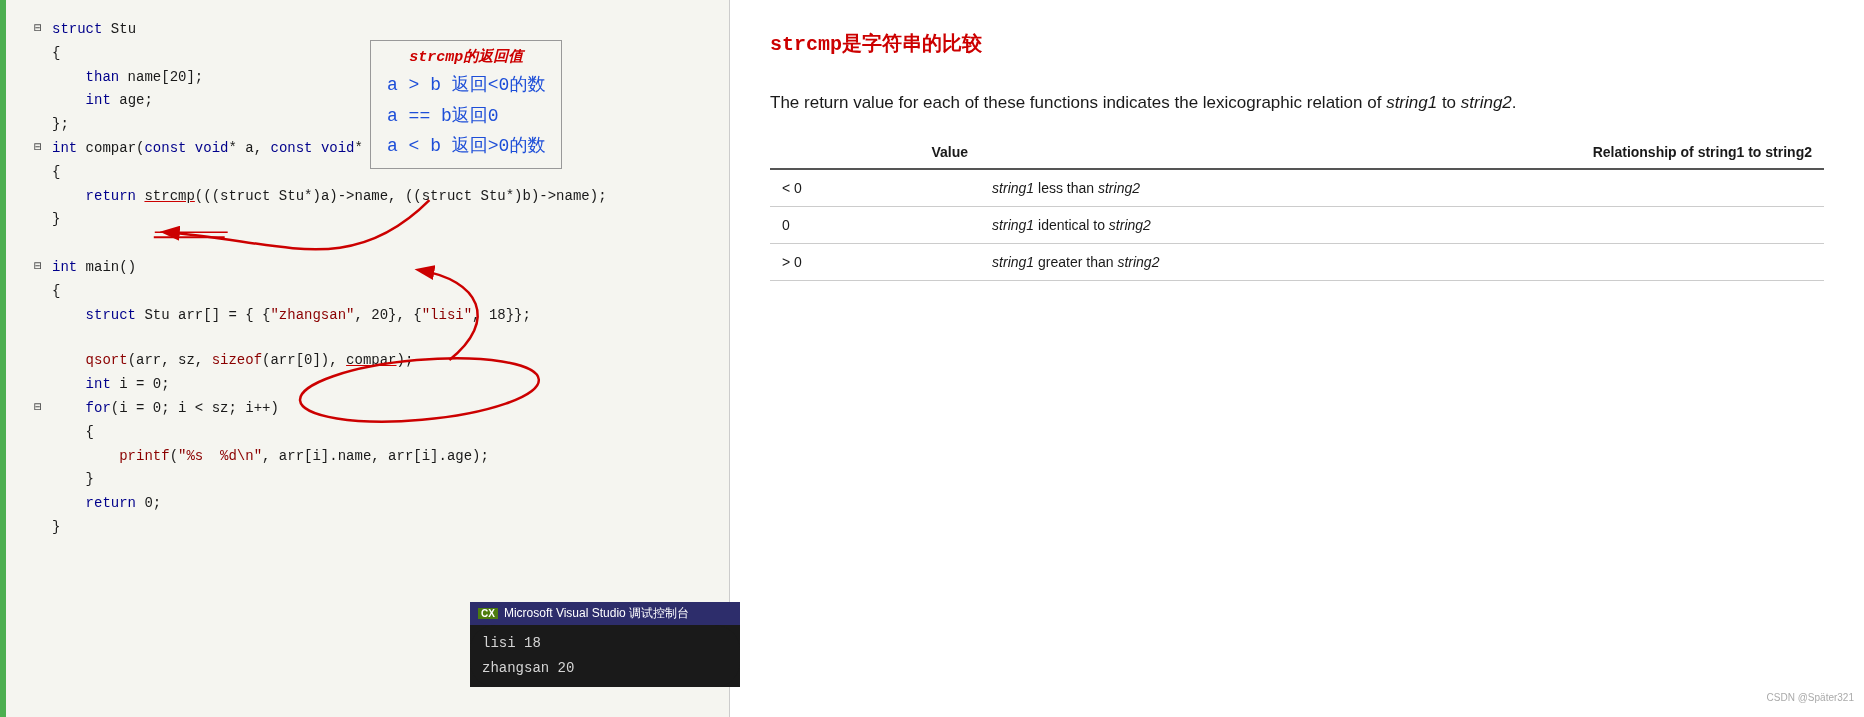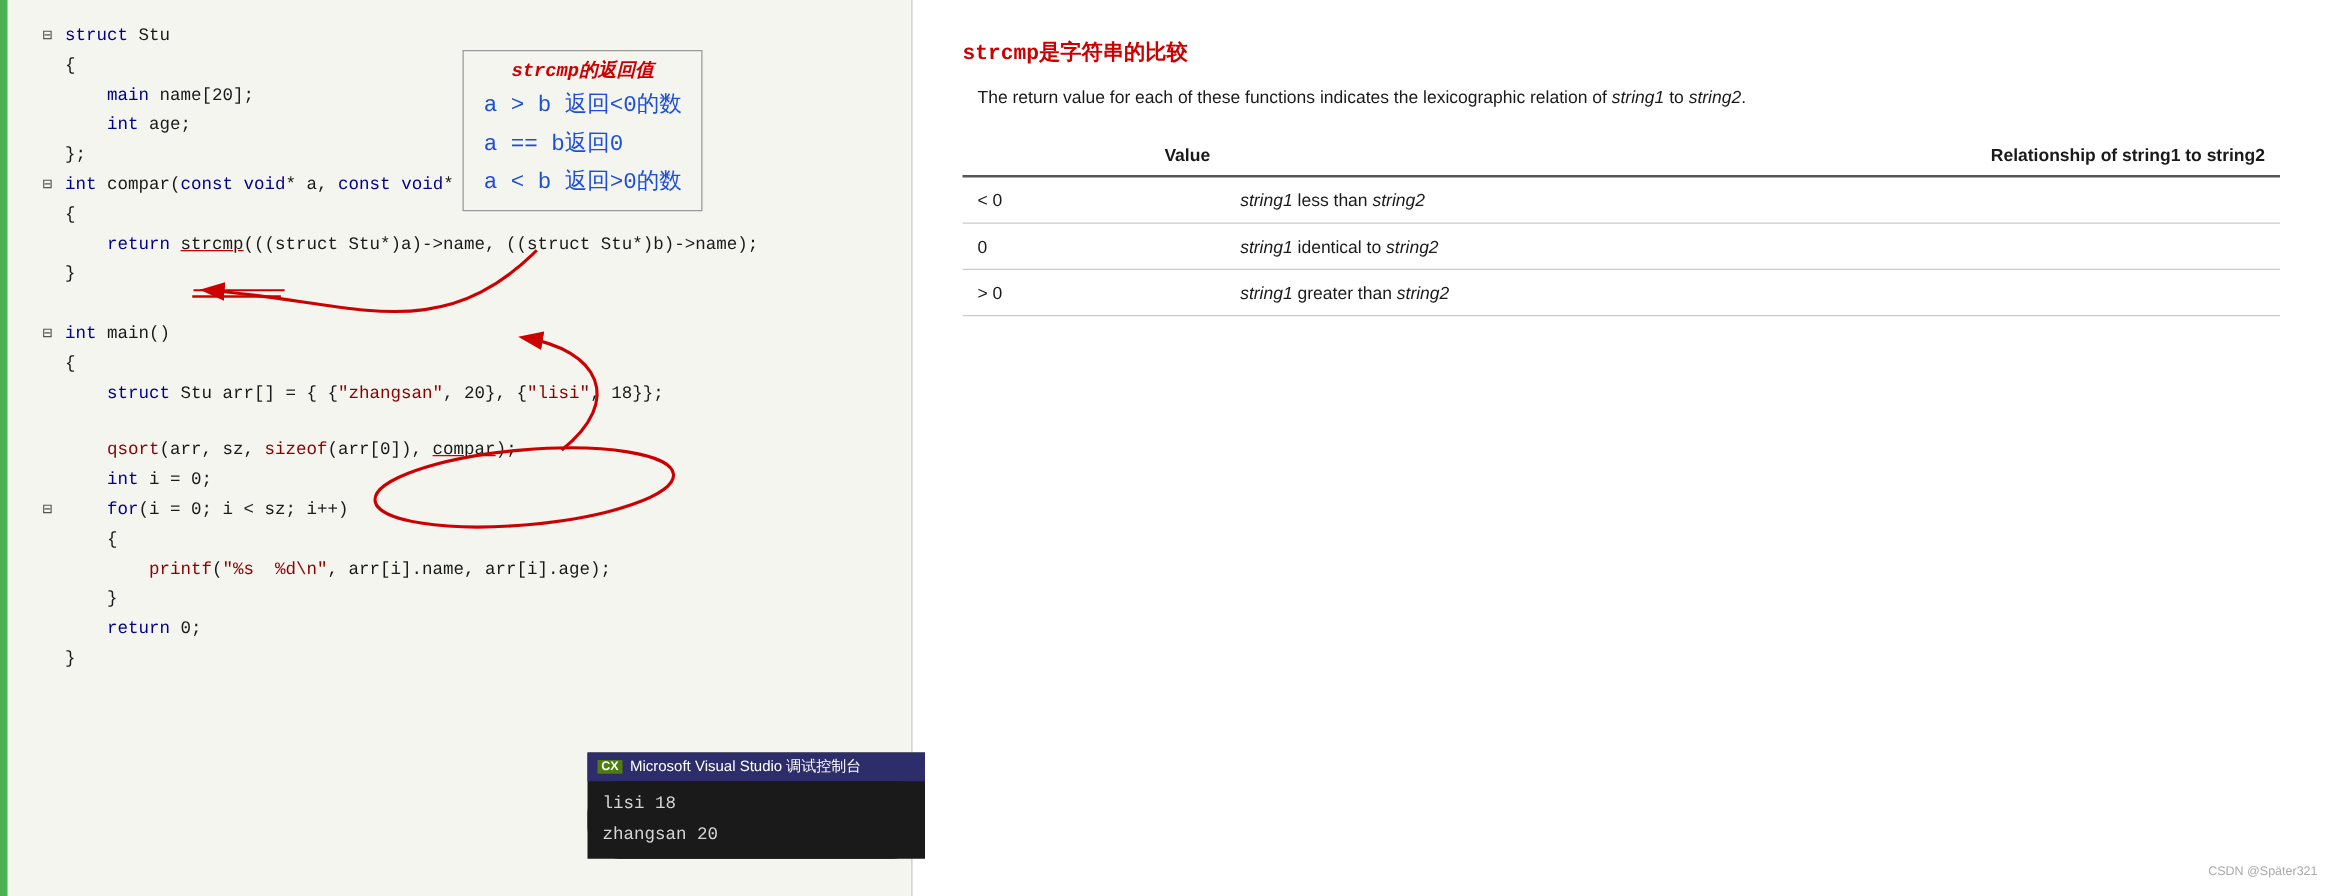--- a/index.html
+++ b/index.html
@@ -144,32 +144,31 @@
     
     .doc-panel {
       flex: 1;
       padding: 30px 40px;
       background: #fff;
     }
 
     .doc-title {
       color: #cc0000;
       font-family: 'Consolas', 'Courier New', monospace;
-      font-size: 17px;
+      font-size: 20px;
       font-weight: bold;
-      margin-bottom: 13px;
+      margin-bottom: 32px;
     }
 
     .doc-desc {
       font-family: Arial, 'Times New Roman', serif;
-      font-size: 14px;
+      font-size: 17px;
       color: #1a1a1a;
       margin-bottom: 20px;
       line-height: 1.6;
-      margin-left: 12px;
     }
 
     .doc-desc em {
       font-style: italic;
       font-weight: normal;
     }
 
     .doc-table {
       width: 100%;
       border-collapse: collapse;
@@ -256,21 +255,21 @@
     <div class="code-line">
       <span class="prefix">⊟</span>
       <span class="code-text"><span class="kw">struct</span> Stu</span>
     </div>
     <div class="code-line">
       <span class="prefix"> </span>
       <span class="code-text">{</span>
     </div>
     <div class="code-line">
       <span class="prefix"> </span>
-      <span class="code-text">    <span class="type">main</span> name[20];</span>
+      <span class="code-text">    <span class="type">than</span> name[20];</span>
     </div>
     <div class="code-line">
       <span class="prefix"> </span>
       <span class="code-text">    <span class="type">int</span> age;</span>
     </div>
     <div class="code-line">
       <span class="prefix"> </span>
       <span class="code-text">};</span>
     </div>
 

